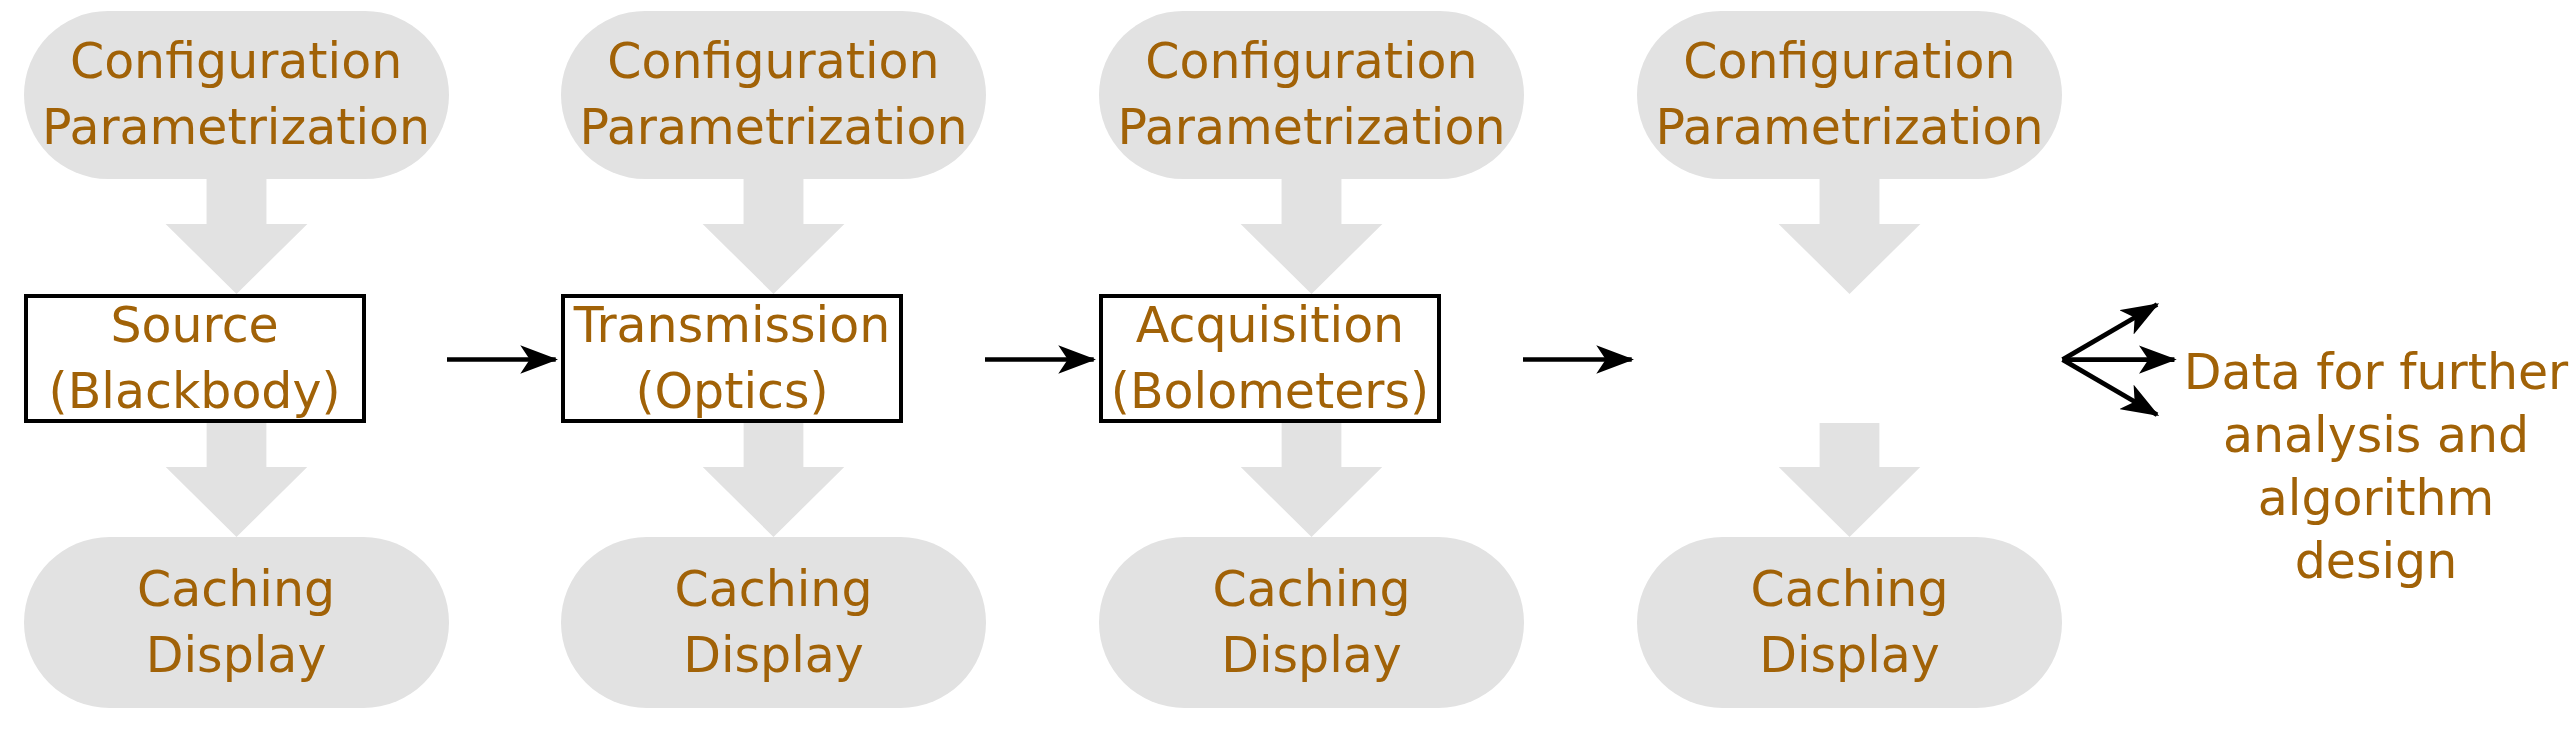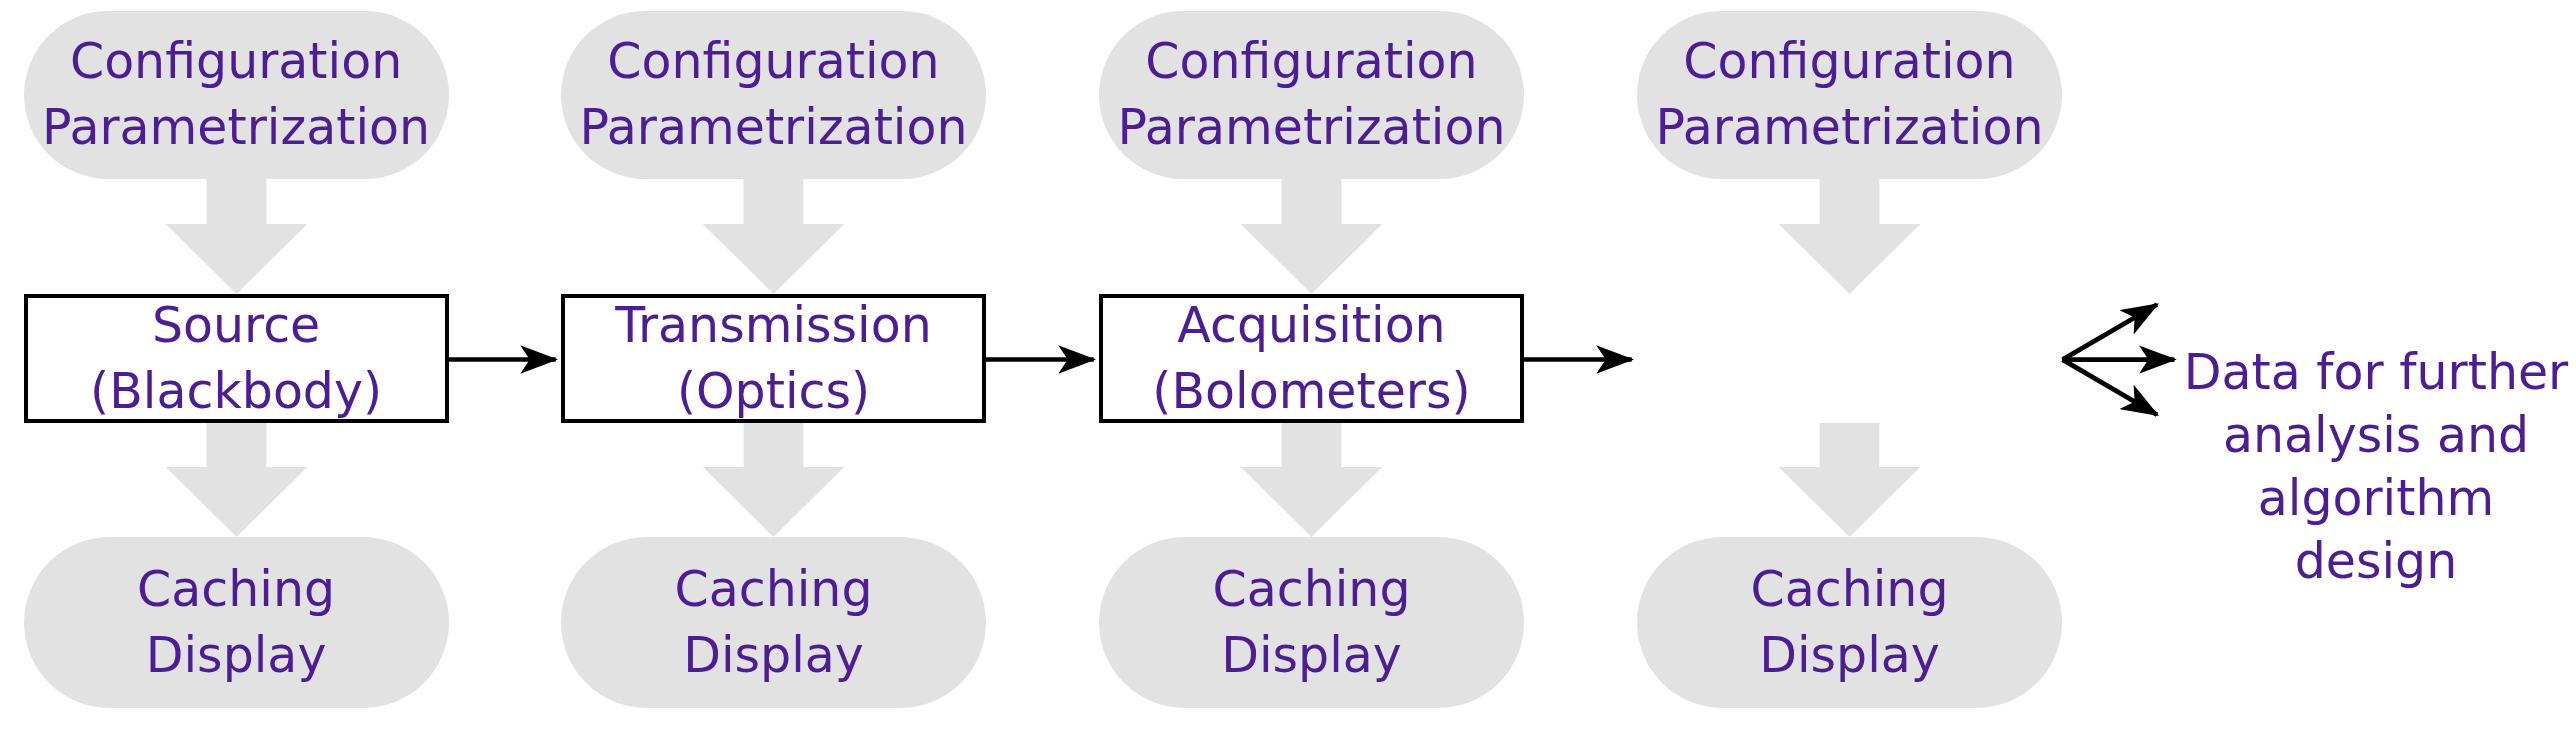--- a/index.html
+++ b/index.html
@@ -1,36 +1,36 @@
 <!DOCTYPE html>
 <html style="font-size:12.6px"><head>
 <meta charset="utf-8">
 <style>
   html,body{margin:0;padding:0;background:#ffffff;}
   #canvas{
     position:relative;
     width:2576px;height:730px;
     background:#ffffff;
     font-family:"DejaVu Sans","Liberation Sans",sans-serif;
-    color:#4c1d95;
+    color:#a16207;
     overflow:hidden;
   }
   .stage{position:absolute;top:0;height:730px;width:425px;}
   .pill{
     position:absolute;left:0;width:425px;
     background:#e2e2e2;
     display:flex;align-items:center;justify-content:center;
     text-align:center;
     font-size:49px;line-height:66px;
     white-space:pre-line;
   }
   .pill.top{top:11px;height:168px;border-radius:84px;}
   .pill.bottom{top:537px;height:171px;border-radius:86px;align-items:center;}
   .procbox{
-    position:absolute;left:0;top:294px;width:425px;height:129px;
+    position:absolute;left:0;top:294px;width:342px;height:129px;
     box-sizing:border-box;border:4.7px solid #000;background:#ffffff;
     display:flex;align-items:center;justify-content:center;
     text-align:center;
     font-size:49px;line-height:66px;
     white-space:pre-line;
   }
   .garrow{position:absolute;left:140px;width:145px;}
   .garrow.topA{top:179px;height:115px;}
   .garrow.botA{top:423px;height:114px;}
   .connector{position:absolute;top:342px;width:115px;height:35px;}

